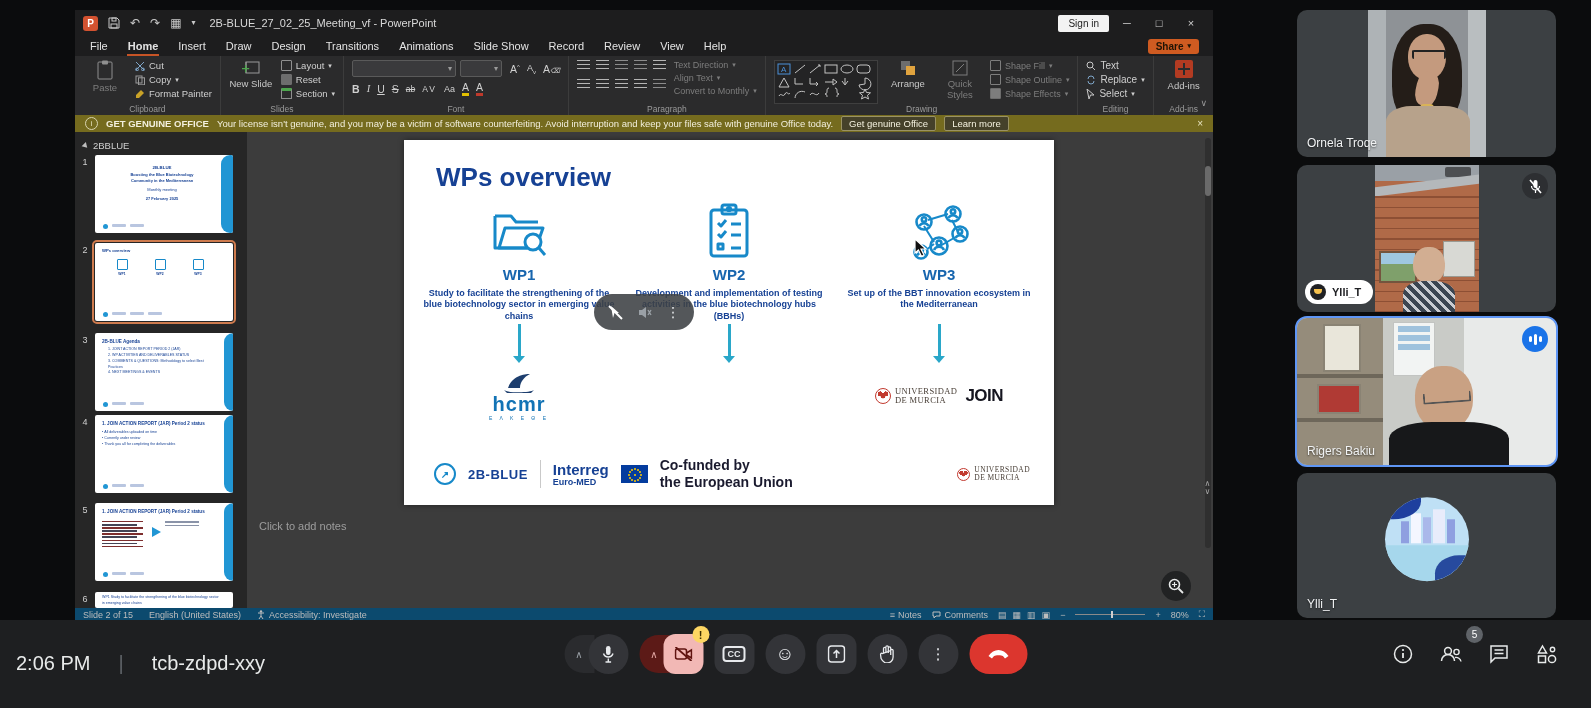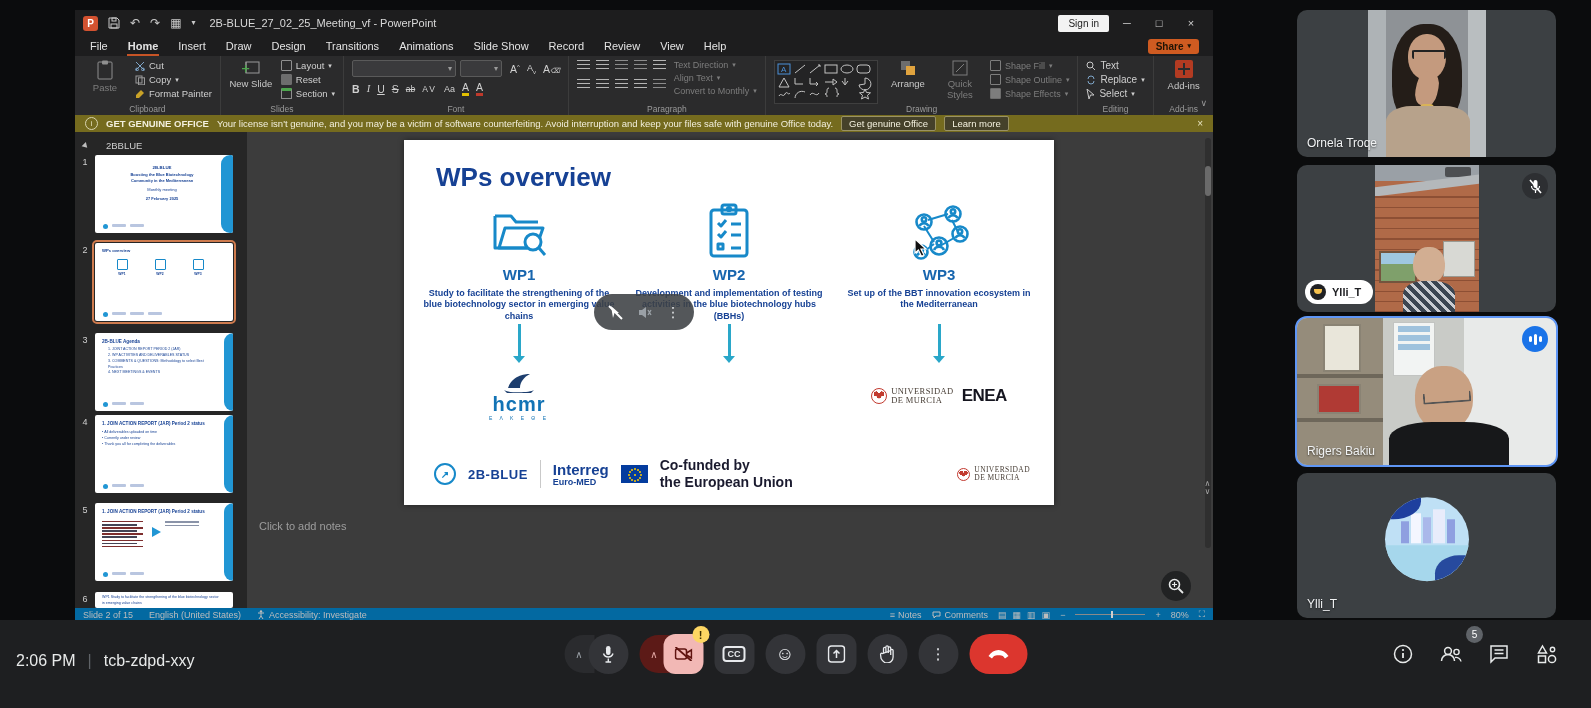--- a/index.html
+++ b/index.html
@@ -45,21 +45,21 @@
      linear-gradient(#2b2b2c,#2b2b2c) 0 50%/100% 2px no-repeat;}
   .rib-collapse{position:absolute;right:6px;top:88px;color:#9a9a9a;font-size:9px;}
   
   .warnbar{position:absolute;left:0;top:105px;right:0;height:17px;background:#756b1e;display:flex;align-items:center;gap:8px;padding:0 10px;box-sizing:border-box;color:#f2efdd;font-size:9.5px;white-space:nowrap;overflow:hidden;}
   .winfo{width:11px;height:11px;border:1px solid #d8d4b0;border-radius:50%;font-size:8px;display:flex;align-items:center;justify-content:center;flex:none;color:#e8e4c0;}
   .wbtn2{border:1px solid #9a9264;background:#45412a;color:#f4f1df;padding:1px 7px;border-radius:2px;flex:none;}
   .warn-x{margin-left:auto;color:#e8e4c0;font-size:10px;flex:none;}
   
   .content{position:absolute;left:0;top:122px;right:0;bottom:13px;}
   .thumbs{position:absolute;left:0;top:0;width:172px;bottom:0;background:#262626;overflow:hidden;}
-  .tsection{position:absolute;left:8px;top:8px;color:#cfcfcf;font-size:9.5px;display:flex;gap:18px;align-items:center;}
+  .tsection{position:absolute;left:8px;top:8px;color:#cfcfcf;font-size:9.5px;display:flex;gap:5px;align-items:center;}
   .tri{width:0;height:0;border-left:5px solid #bdbdbd;border-top:3px solid transparent;border-bottom:3px solid transparent;transform:rotate(45deg);}
   .thumb{position:absolute;left:0;width:172px;display:flex;}
   .tnum{width:20px;text-align:center;color:#cfcfcf;font-size:9px;padding-top:2px;}
   .tbox{position:relative;width:138px;height:78px;background:#fff;border-radius:2px;overflow:hidden;color:#164194;}
   .thumb.sel .tbox{outline:2px solid #cf7b4e;outline-offset:1px;}
   .twave{position:absolute;right:0;top:0;bottom:0;width:9px;background:#2196d4;border-radius:9px 0 0 9px;}
   .t-center{padding:10px 14px 0 10px;text-align:center;font-size:4px;line-height:1.5;font-weight:bold;}
   .t-left{padding:5px 14px 0 7px;text-align:left;font-size:3.6px;line-height:1.6;}
   .t-title{font-size:4.6px;font-weight:bold;margin-bottom:2px;}
   .t-logos{position:absolute;left:8px;bottom:4px;display:flex;gap:4px;}
@@ -113,21 +113,21 @@
   .interreg .a{font-size:15px;font-weight:bold;color:#164194;line-height:1;}
   .interreg .b{font-size:9px;font-weight:bold;color:#164194;}
   .euflag{width:27px;height:18px;background:#043c9e;position:relative;flex:none;}
   .euflag i{position:absolute;left:50%;top:50%;width:2px;height:2px;background:#ffcc00;border-radius:50%;
     box-shadow:0 -6px 0 #fc0,3px -5px 0 #fc0,5px -3px 0 #fc0,6px 0 0 #fc0,5px 3px 0 #fc0,3px 5px 0 #fc0,0 6px 0 #fc0,-3px 5px 0 #fc0,-5px 3px 0 #fc0,-6px 0 0 #fc0,-5px -3px 0 #fc0,-3px -5px 0 #fc0;}
   .cofund{font-size:14px;font-weight:bold;color:#1a1a2e;line-height:1.2;}
   .um-small{margin-left:auto;display:flex;align-items:center;gap:4px;}
   .um-small .utxt{font-size:7.5px;}
   .um-small .crest{width:13px;height:13px;}
   .notes-ph{position:absolute;left:12px;top:388px;color:#9d9d9d;font-size:11px;}
-  .statusbar{position:absolute;left:0;bottom:0;right:0;height:13px;background:#0369a1;display:flex;align-items:center;gap:16px;padding:0 8px;box-sizing:border-box;font-size:9px;color:#bdbdbd;}
+  .statusbar{position:absolute;left:0;bottom:0;right:0;height:13px;background:#0c4a6e;display:flex;align-items:center;gap:16px;padding:0 8px;box-sizing:border-box;font-size:9px;color:#bdbdbd;}
   .sb-right{margin-left:auto;display:flex;align-items:center;gap:10px;}
   .viewic{display:flex;gap:6px;color:#bdbdbd;font-size:9px;}
   .zslider{width:70px;height:1px;background:#8a8a8a;position:relative;}
   .zslider i{position:absolute;left:36px;top:-3px;width:2px;height:7px;background:#cfcfcf;}
   
   .float-pill{left:594px;top:294px;width:100px;height:36px;background:rgba(60,64,67,.88);border-radius:18px;display:flex;align-items:center;justify-content:space-evenly;color:#fff;}
   .float-pill .dots{color:#e8eaed;font-size:14px;}
   .zoom-btn{left:1161px;top:571px;width:30px;height:30px;border-radius:50%;background:rgba(28,29,31,.85);display:flex;align-items:center;justify-content:center;}
   
   .tile{left:1297px;width:259px;height:147px;background:#3c4043;border-radius:10px;overflow:hidden;}
@@ -172,21 +172,21 @@
   .v3 .glass3{position:absolute;left:126px;top:74px;width:44px;height:9px;border-bottom:2px solid #555;border-left:2px solid #555;border-right:2px solid #555;border-radius:2px;transform:rotate(-4deg);}
   .v3 .shirt{position:absolute;left:92px;top:104px;width:120px;height:46px;background:#17181a;border-radius:36% 36% 0 0;}
   .tile.active{outline:3px solid #5f96f5;outline-offset:-1px;}
   .v4{position:absolute;left:50%;top:50%;transform:translate(-50%,-58%);width:84px;height:84px;border-radius:50%;overflow:hidden;background:#bfe0f5;}
   .v4 .bld{position:absolute;bottom:38px;}
   .v4 .water{position:absolute;left:0;right:0;bottom:0;height:36px;background:#a6d7ec;}
   .v4 .branch{position:absolute;left:-10px;top:-8px;width:46px;height:30px;background:#1e3f9e;border-radius:0 0 60% 20%;}
   .v4 .swirl{position:absolute;right:-6px;bottom:-4px;width:40px;height:30px;background:#274a9e;border-radius:60% 20% 0 0;}
   
   #bottombar{left:0;top:620px;width:1591px;height:88px;background:#1e1f21;}
-  .meet-left{position:absolute;left:16px;top:32px;display:flex;align-items:center;gap:12px;color:#e8eaea;font-size:16px;}
+  .meet-left{position:absolute;left:16px;top:32px;display:flex;align-items:center;gap:28px;color:#e8eaea;font-size:20px;}
   .meet-left .sep{color:#5f6368;}
   .controls{position:absolute;left:50%;top:14px;transform:translateX(-50%);display:flex;align-items:center;gap:11px;}
   .splitbtn{display:flex;align-items:center;}
   .chevc{width:30px;height:38px;border-radius:19px 0 0 19px;background:#2a2b2e;display:flex;align-items:center;justify-content:center;color:#9aa0a6;font-size:10px;margin-right:-6px;}
   .chevc.red{background:#5c1a17;color:#e3a8a4;}
   .roundbtn{width:40px;height:40px;border-radius:50%;background:#333438;display:flex;align-items:center;justify-content:center;position:relative;}
   .sqbtn{width:40px;height:40px;border-radius:12px;background:#333438;display:flex;align-items:center;justify-content:center;position:relative;}
   .cam-off{background:#f2b8b5;}
   .badge-excl{position:absolute;right:-6px;top:-8px;width:17px;height:17px;border-radius:50%;background:#fdd663;color:#3d2e00;font-size:11px;font-weight:bold;display:flex;align-items:center;justify-content:center;}
   .ccbox{border:2px solid #e8eaed;border-radius:4px;color:#e8eaed;font-size:9px;font-weight:bold;padding:1px 3px;}
@@ -682,21 +682,21 @@
               <div class="wp-desc">Set up of the BBT innovation ecosystem in the Mediterranean</div>
               <div class="wp-arrow"></div>
               <div class="lg-cell">
                 <div class="um">
                   <div class="crest"></div>
                   <div class="utxt">
                       <div>UNIVERSIDAD</div>
                       <div>DE MURCIA</div>
                     </div>
                 </div>
-                <div class="enea">ENEA</div>
+                <div class="enea">JOIN</div>
               </div>
             </div>
           </div>
 
           <div class="slide-footer">
             <div class="brandlogo">↗</div>
             <div class="brandname">2B-BLUE</div>
             <div class="vdiv"></div>
             <div class="interreg">
               <div class="a">Interreg</div>

